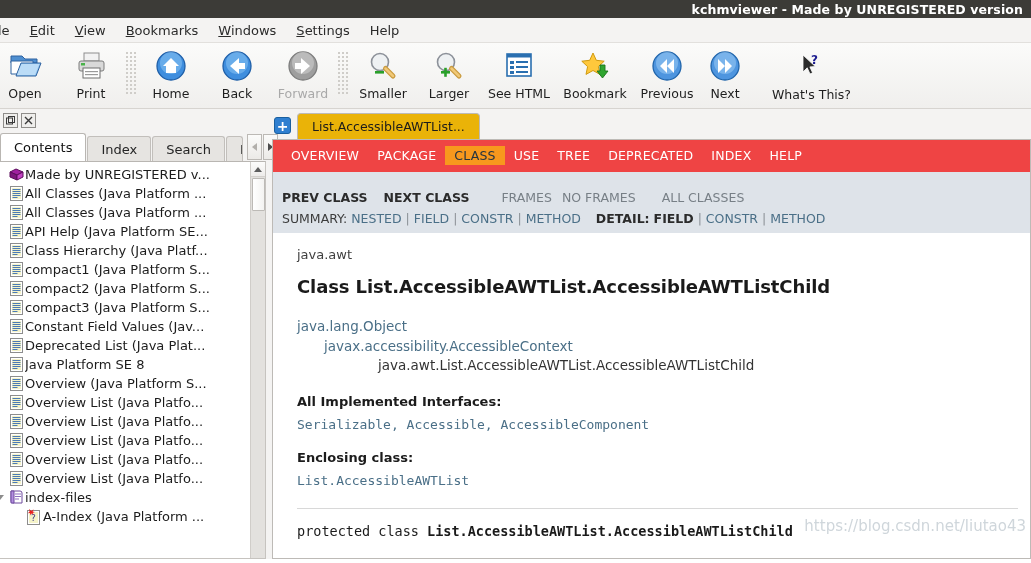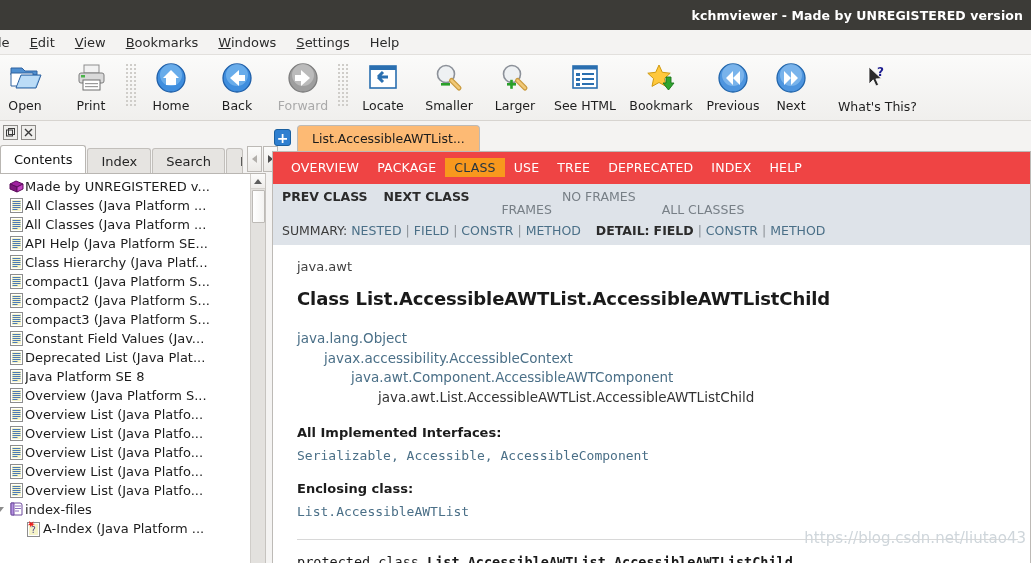--- a/index.html
+++ b/index.html
@@ -7,21 +7,21 @@
   html, body {
     margin: 0; padding: 0;
     width: 1031px; height: 563px;
     overflow: hidden;
     font-family: "DejaVu Sans", "Liberation Sans", sans-serif;
     background: #ffffff;
   }
 
   
   .titlebar {
-    height: 30px;
+    height: 18px;
     background: #3c3b37;
     color: #ffffff;
     display: flex;
     align-items: center;
     justify-content: flex-end;
     padding-right: 8px;
     font-size: 12.5px;
     font-weight: bold;
     letter-spacing: 0.1px;
   }
@@ -245,21 +245,21 @@
     border-radius: 3px;
     color: #ffffff;
     font-size: 14px; font-weight: bold;
     line-height: 14px;
     display: flex; align-items: center; justify-content: center;
     margin-bottom: 5px; margin-right: 6px;
     cursor: default;
   }
   .ctab {
     height: 26px;
-    background: #fdba74;
+    background: #eab308;
     border: 1px solid #bdbab6;
     border-bottom: none;
     border-radius: 4px 4px 0 0;
     display: flex; align-items: center;
     padding: 0 14px;
     font-size: 12.5px;
     color: #1b1b1b;
     cursor: default;
     white-space: nowrap;
     justify-content: center;
@@ -292,21 +292,21 @@
     background: #f8981d;
     color: #253441;
     font-weight: normal;
   }
   .jd-subnav {
     background: #dee3e9;
     padding: 5px 9px 4px 9px;
     font-size: 12.5px;
     color: #4a4a4a;
     display: flex;
-    align-items: flex-start;
+    align-items: flex-end;
   }
   .jd-subnav .strong { font-weight: bold; color: #2b2b2b; margin-right: 16px; }
   .jd-subnav .lnk { color: #777f86; margin-right: 10px; }
   .jd-subnav .lnk.sp { margin-left: 16px; margin-top: 13px; }
   .jd-summary {
     background: #dee3e9;
     padding: 2px 9px 7px 9px;
     font-size: 12.5px;
     color: #4a4a4a;
   }
@@ -431,30 +431,20 @@
         <circle cx="17" cy="17" r="14" fill="#9e9e9e" stroke="#7d7d7d" stroke-width="1.3"></circle>
         <circle cx="17" cy="14" r="11" fill="#c2c2c2" opacity="0.8"></circle>
         <path d="M15 9 L24 17 L15 25 V20 H9 V14 H15 z" fill="#ffffff"></path>
       </svg>
     </span>
     <span class="tb-label">Forward</span>
   </div>
 
   <div class="tb-sep"></div>
 
-  <div class="tb-btn">
-    <span class="tb-icon">
-      <svg width="34" height="30" viewBox="0 0 34 30">
-        <rect x="4" y="3" width="26" height="22" fill="#ffffff" stroke="#2a6fb0" stroke-width="1.6"></rect>
-        <rect x="4" y="3" width="26" height="4" fill="#2a6fb0"></rect>
-        <path d="M22 14 H12 M12 14 L17 9 M12 14 L17 19" stroke="#2a6fb0" stroke-width="3" fill="none"></path>
-      </svg>
-    </span>
-    <span class="tb-label">Locate</span>
-  </div>
 
   <div class="tb-btn">
     <span class="tb-icon">
       <svg width="34" height="32" viewBox="0 0 34 32">
         <circle cx="14" cy="12" r="8.5" fill="#eef1f3" stroke="#8c9199" stroke-width="1.6"></circle>
         <path d="M19.5 18.5 L27 26" stroke="#c99a3e" stroke-width="5" stroke-linecap="round"></path>
         <path d="M19.5 18.5 L27 26" stroke="#f0c877" stroke-width="2.5" stroke-linecap="round"></path>
         <rect x="9" y="21" width="9" height="2.6" fill="#2aa02a"></rect>
       </svg>
     </span>
@@ -905,21 +895,20 @@
         </span>
       </div>
 
       <div class="jd-body">
         <div class="jd-pkg">java.awt</div>
         <div class="jd-title">Class List.AccessibleAWTList.AccessibleAWTListChild</div>
 
         <div class="jd-inherit">
           <div class="lvl0">java.lang.Object</div>
           <div class="lvl1">javax.accessibility.AccessibleContext</div>
-          <div class="lvl2">java.awt.Component.AccessibleAWTComponent</div>
           <div class="lvl3" style="color:#333">java.awt.List.AccessibleAWTList.AccessibleAWTListChild</div>
         </div>
 
         <div class="jd-dt">All Implemented Interfaces:</div>
         <div class="jd-dd">Serializable, Accessible, AccessibleComponent</div>
 
         <div class="jd-dt">Enclosing class:</div>
         <div class="jd-dd">List.AccessibleAWTList</div>
 
         <div class="jd-hr"></div>

